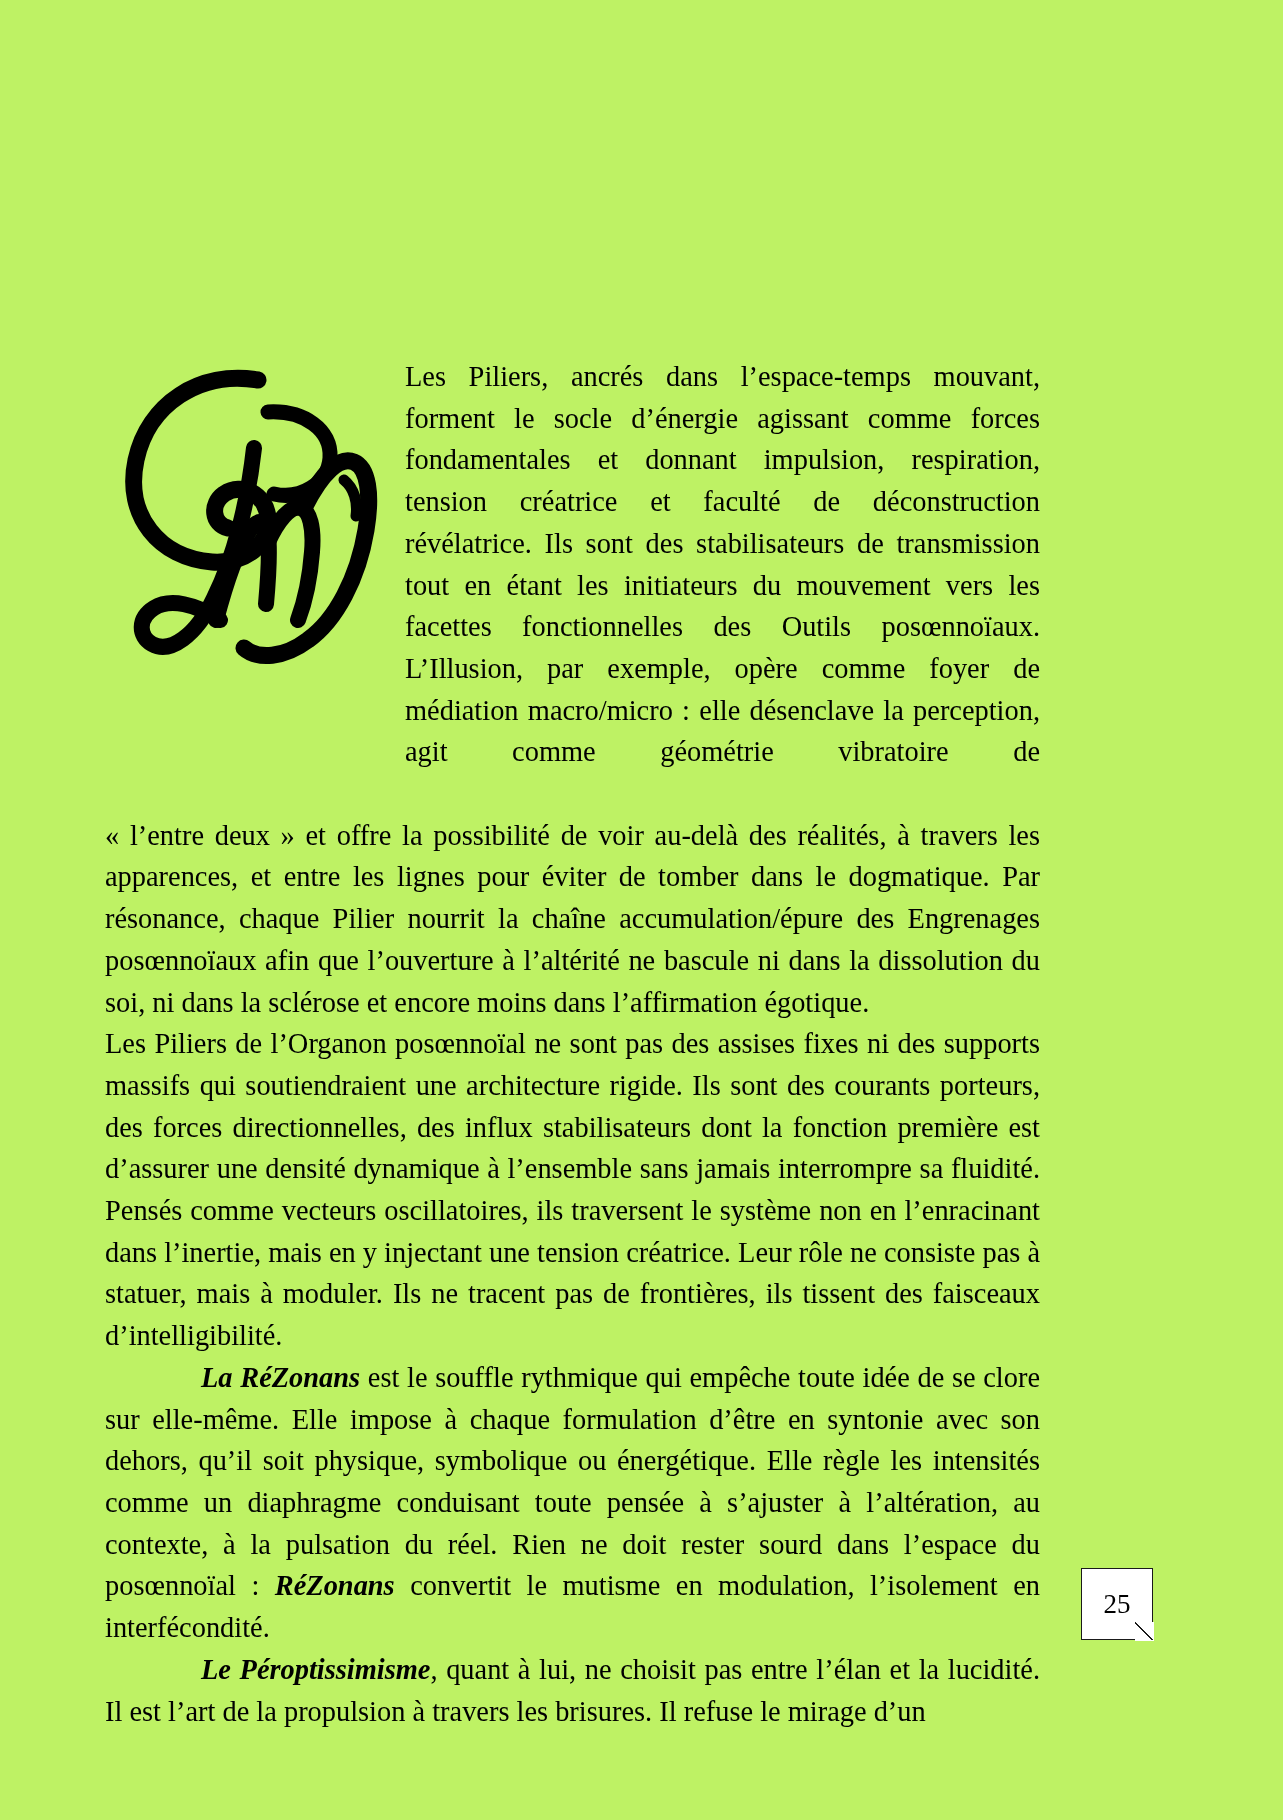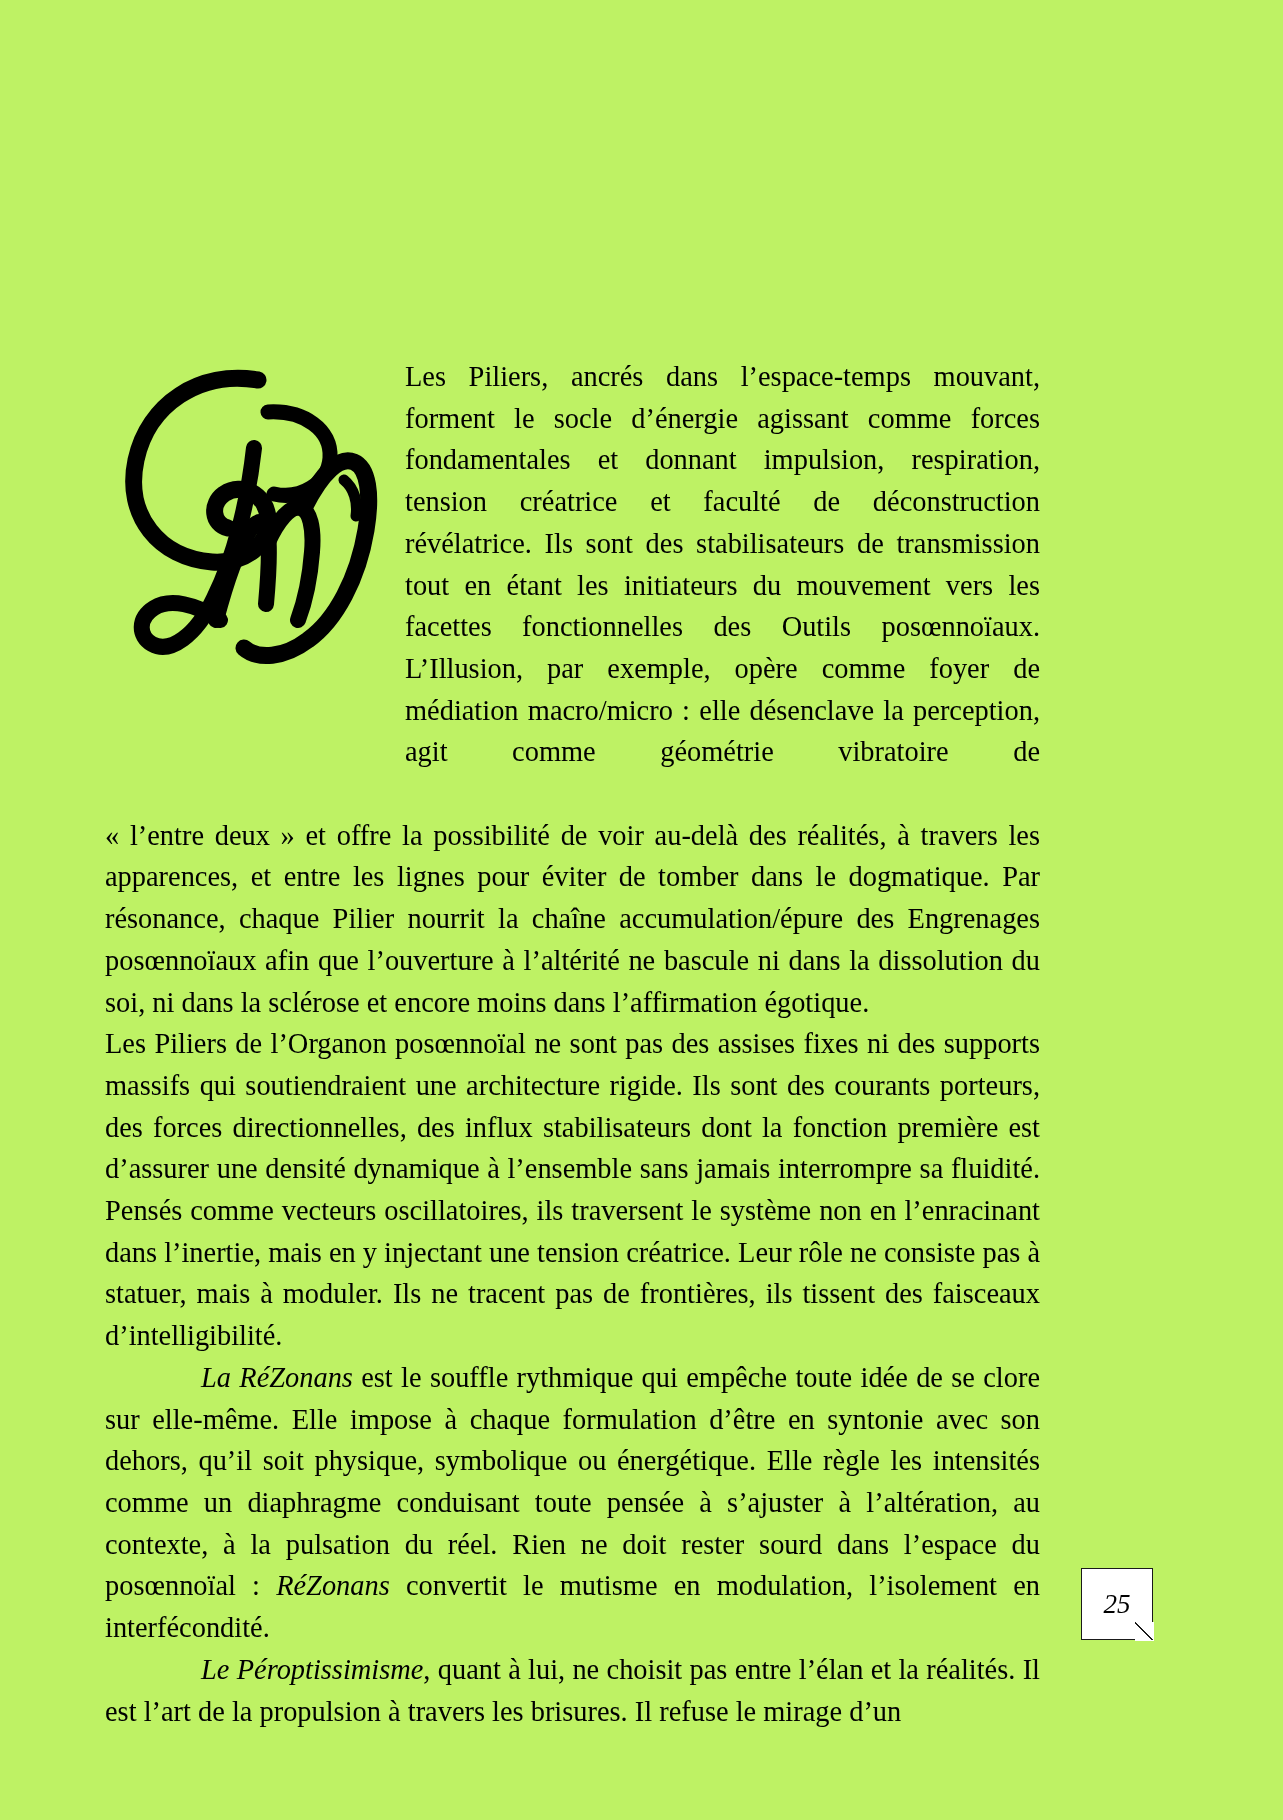--- a/index.html
+++ b/index.html
@@ -69,38 +69,38 @@
     margin-left: 0;
     width: 935px;
   }
 
   .indent {
     text-indent: 96px;
   }
 
   .ital {
     font-style: italic;
+    font-weight: bold;
   }
 
   
   .page-number-box {
     position: absolute;
     right: 130px;
     bottom: 180px;
     width: 72px;
     height: 72px;
     border: 1.6px solid #1a1a1a;
     background: #ffffff;
     display: flex;
     align-items: center;
     justify-content: center;
     font-size: 27px;
     line-height: 1;
     box-sizing: border-box;
-    font-style: italic;
   }
   .page-number-box .corner-fold {
     position: absolute;
     right: -1.6px;
     bottom: -1.6px;
     width: 18px;
     height: 18px;
     background:
       linear-gradient(to bottom left,
         #ffffff 0 48%,
@@ -149,21 +149,21 @@
   <div class="content">
 
     <p class="wrap-para">Les Piliers, ancrés dans l’espace-temps mouvant, forment le socle d’énergie agissant comme forces fondamentales et donnant impulsion, respiration, tension créatrice et faculté de déconstruction révélatrice. Ils sont des stabilisateurs de transmission tout en étant les initiateurs du mouvement vers les facettes fonctionnelles des Outils posœnnoïaux. L’Illusion, par exemple, opère comme foyer de médiation macro/micro : elle désenclave la perception, agit comme géométrie vibratoire de</p>
 
     <p class="full-para">« l’entre deux » et offre la possibilité de voir au-delà des réalités, à travers les apparences, et entre les lignes pour éviter de tomber dans le dogmatique. Par résonance, chaque Pilier nourrit la chaîne accumulation/épure des Engrenages posœnnoïaux afin que l’ouverture à l’altérité ne bascule ni dans la dissolution du soi, ni dans la sclérose et encore moins dans l’affirmation égotique.</p>
 
     <p class="full-para">Les Piliers de l’Organon posœnnoïal ne sont pas des assises fixes ni des supports massifs qui soutiendraient une architecture rigide. Ils sont des courants porteurs, des forces directionnelles, des influx stabilisateurs dont la fonction première est d’assurer une densité dynamique à l’ensemble sans jamais interrompre sa fluidité. Pensés comme vecteurs oscillatoires, ils traversent le système non en l’enracinant dans l’inertie, mais en y injectant une tension créatrice. Leur rôle ne consiste pas à statuer, mais à moduler. Ils ne tracent pas de frontières, ils tissent des faisceaux d’intelligibilité.</p>
 
     <p class="full-para indent"><span class="ital">La RéZonans</span><span> est le souffle rythmique qui empêche toute idée de se clore sur elle-même. Elle impose à chaque formulation d’être en syntonie avec son dehors, qu’il soit physique, symbolique ou énergétique. Elle règle les intensités comme un diaphragme conduisant toute pensée à s’ajuster à l’altération, au contexte, à la pulsation du réel. Rien ne doit rester sourd dans l’espace du posœnnoïal : </span><span class="ital">RéZonans</span><span> convertit le mutisme en modulation, l’isolement en interfécondité.</span></p>
 
-    <p class="full-para indent"><span class="ital">Le Péroptissimisme</span><span>, quant à lui, ne choisit pas entre l’élan et la réalités. Il est l’art de la propulsion à travers les brisures. Il refuse le mirage d’un</span></p>
+    <p class="full-para indent"><span class="ital">Le Péroptissimisme</span><span>, quant à lui, ne choisit pas entre l’élan et la lucidité. Il est l’art de la propulsion à travers les brisures. Il refuse le mirage d’un</span></p>
 
   </div>
 
   <div class="page-number-box">
     <span>25</span>
     <span class="corner-fold"></span>
   </div>
 
 </div>
 

